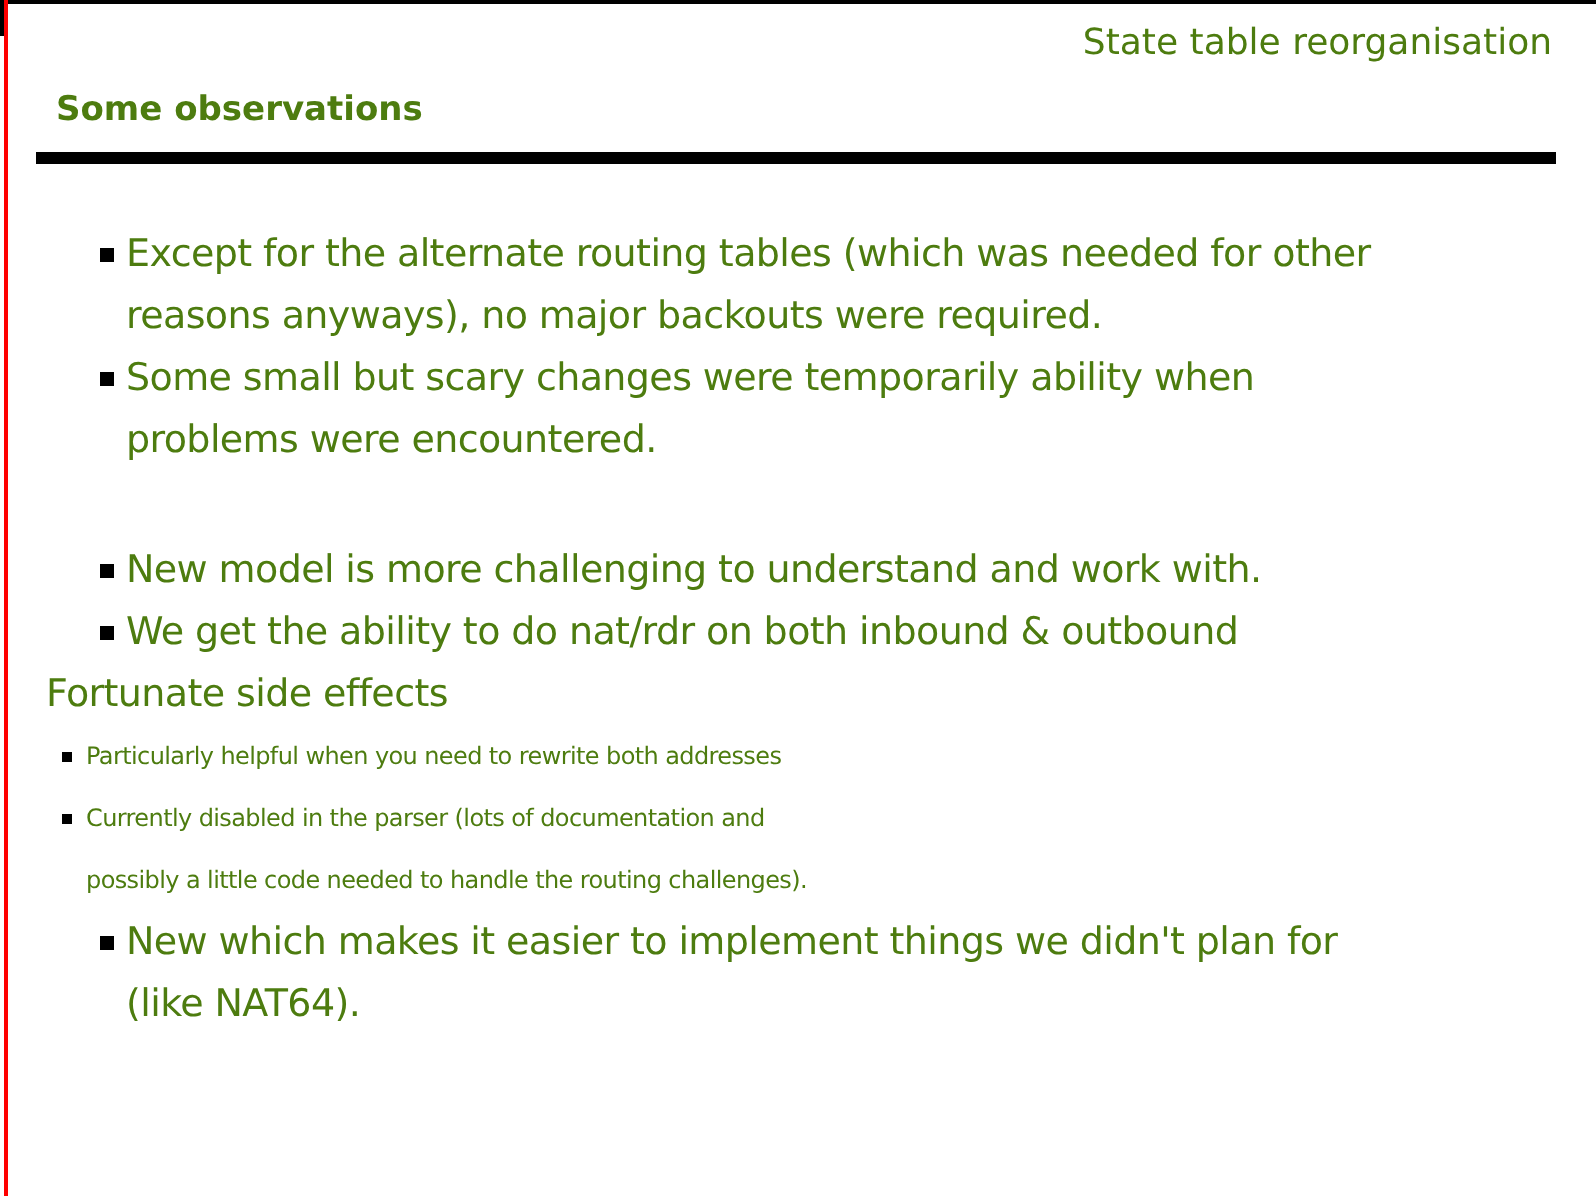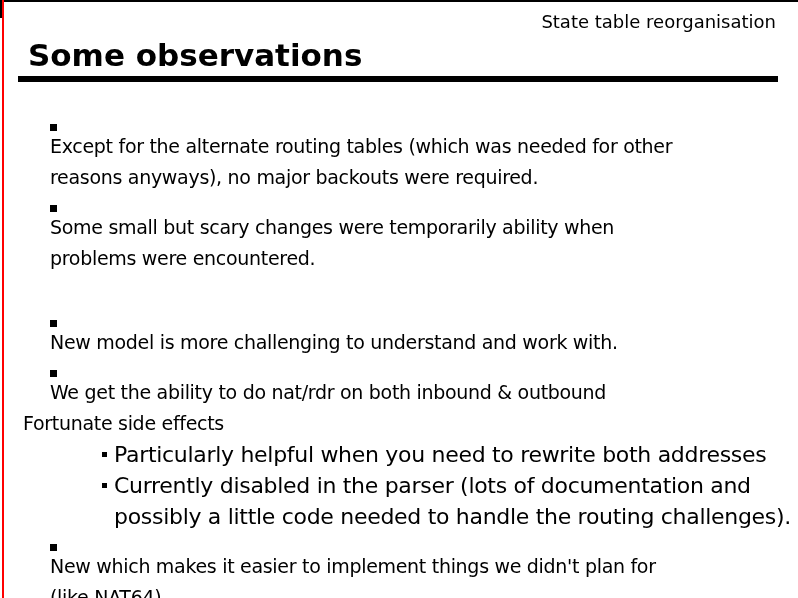--- a/index.html
+++ b/index.html
@@ -1,56 +1,56 @@
 <!DOCTYPE html>
 <html><head>
 <meta charset="utf-8">
 <style>
   html,body{margin:0;padding:0;background:#fff;}
   .slide{
     position:relative;
     width:798px;height:598px;
     background:#ffffff;
-    color:#000000;
+    color:#4d7c0f;
     font-family:"DejaVu Sans", sans-serif;
     overflow:hidden;
     box-sizing:border-box;
   }
   .border-top{position:absolute;top:0;left:0;width:798px;height:2px;background:#000;}
   .border-left{position:absolute;top:0;left:2px;width:2px;height:598px;background:#ff0000;}
   .corner-mark{position:absolute;top:0;left:0;width:2px;height:18px;background:#000;}
   .header{
     text-align:right;
     padding:10px 22px 0 0;
     font-size:18px;
     line-height:24px;
   }
   .title{
     margin:6px 0 0 28px;
-    font-size:31px;
+    font-size:17px;
     font-weight:bold;
     line-height:30px;
   }
   .rule{
     height:6px;
     background:#000;
     margin:6px 20px 0 18px;
   }
   .content{
     margin-top:30px;
     font-size:19px;
     line-height:31px;
     letter-spacing:-0.3px;
   }
   .section-b{margin-top:34px;}
   .row{display:flex;align-items:flex-start;}
   .row .btxt{white-space:pre-wrap;}
   .lvl0{padding-left:23px;}
-  .lvl1{padding-left:50px;flex-direction:column;}
-  .lvl2{padding-left:102px;font-size:22px;}
+  .lvl1{padding-left:50px;}
+  .lvl2{padding-left:31px;font-size:12px;}
   .bullet{flex:0 0 auto;background:#000;}
   .b1{width:7px;height:7px;margin:12px 6px 0 0;}
   .b2{width:5px;height:5px;margin:13px 7px 0 0;}
 </style>
 </head>
 <body>
 
 <div class="slide">
   <div class="border-top"></div>
   <div class="border-left"></div>

